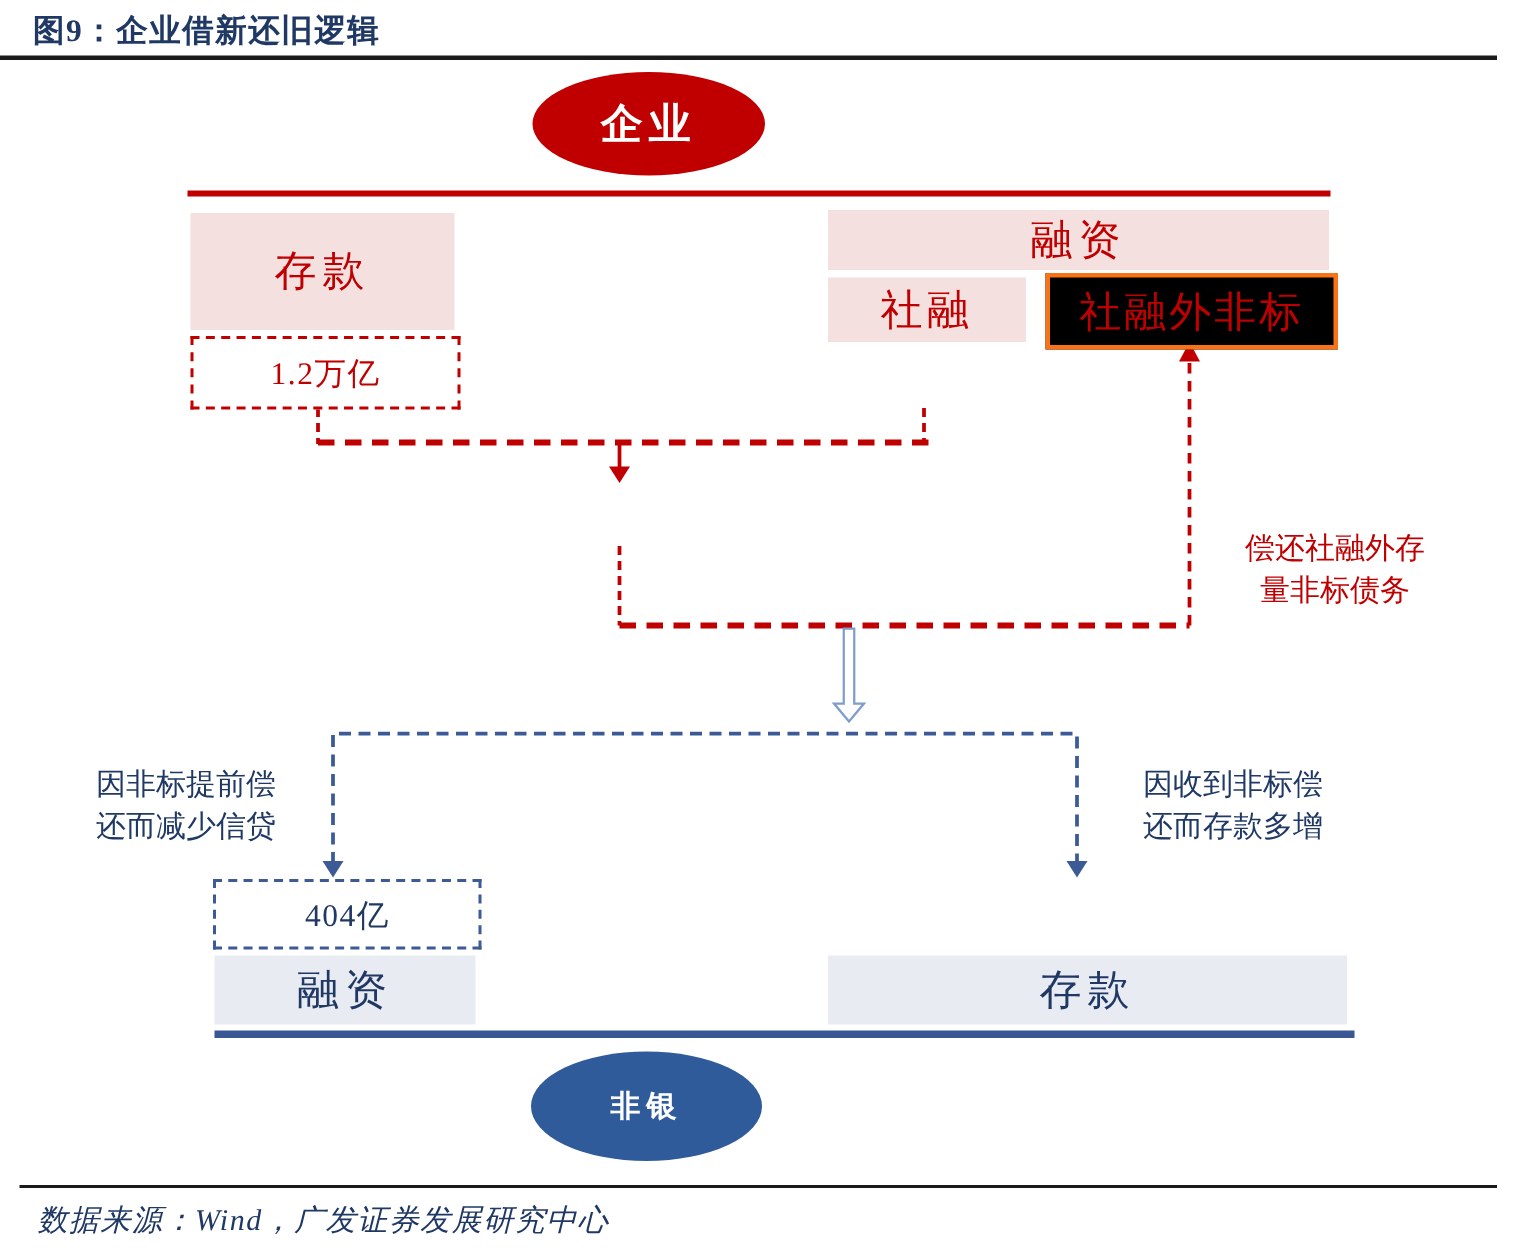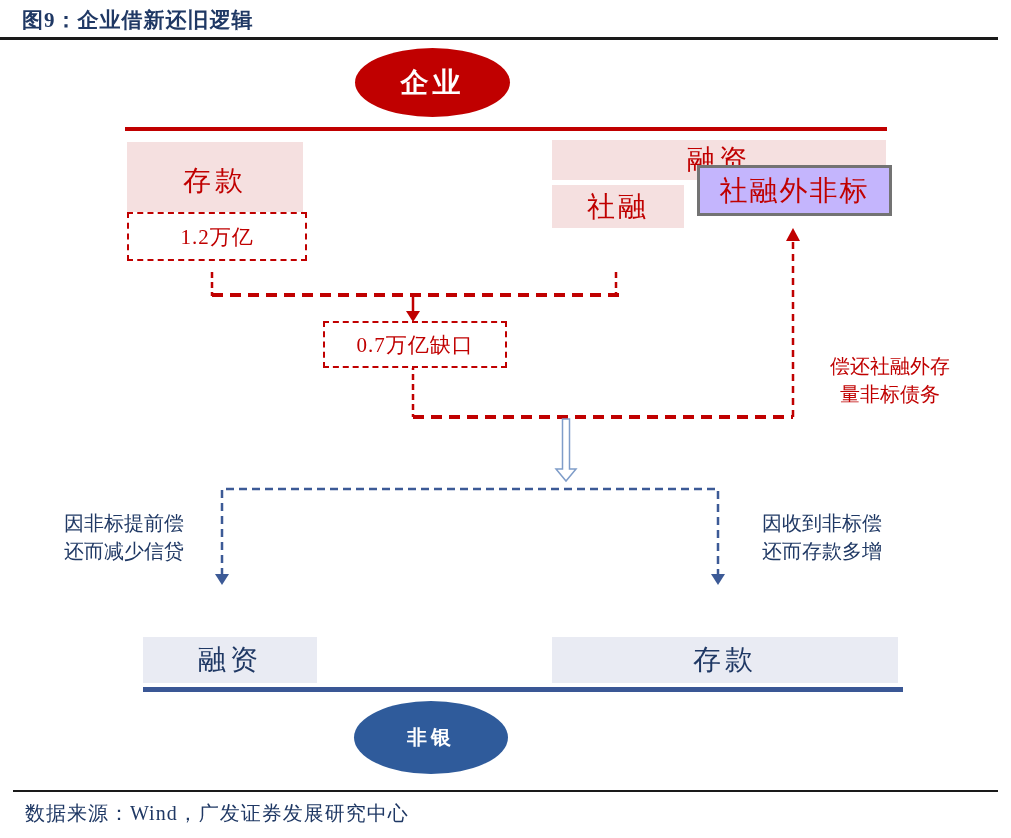--- a/index.html
+++ b/index.html
@@ -60,55 +60,55 @@
 
   <div class="abs pink-fill center box label red-text" style="left:127px;top:142px;width:176px;height:78px;letter-spacing:4px;">
     <span>存款</span>
   </div>
   <div class="abs pink-fill center box label red-text" style="left:552px;top:140px;width:334px;height:40px;letter-spacing:4px;">
     <span>融资</span>
   </div>
   <div class="abs pink-fill center box label red-text" style="left:552px;top:185px;width:132px;height:43px;letter-spacing:3px;">
     <span>社融</span>
   </div>
-  <div class="abs center box label red-text" style="left:697px;top:165px;width:189px;height:45px;background:#c4b5fd;border:3px solid #737373;letter-spacing:2px;">
+  <div class="abs center box label red-text" style="left:697px;top:182px;width:189px;height:45px;background:#000000;border:3px solid #f97316;letter-spacing:2px;">
     <span>社融外非标</span>
   </div>
 
-  <div class="abs dash-red center box value red-text" style="left:127px;top:212px;width:176px;height:45px;">
+  <div class="abs dash-red center box value red-text" style="left:127px;top:224px;width:176px;height:45px;">
     <span>1.2万亿</span>
   </div>
 
-  <div class="abs dash-red center box value red-text" style="left:323px;top:321px;width:180px;height:43px;">
-    <span>0.7万亿缺口</span>
-  </div>
 
   <div class="abs note navy-text box" style="left:40px;top:509px;width:168px;">
     <span>因非标提前偿</span><br>
     <span>还而减少信贷</span>
   </div>
 
   <div class="abs note red-text box" style="left:800px;top:352px;width:180px;">
     <span>偿还社融外存</span><br>
     <span>量非标债务</span>
   </div>
   <div class="abs note navy-text box" style="left:736px;top:509px;width:172px;">
     <span>因收到非标偿</span><br>
     <span>还而存款多增</span>
   </div>
 
+  <div class="abs dash-blue center box value navy-text" style="left:142px;top:586px;width:175px;height:43px;">
+    <span>404亿</span>
+  </div>
 
   <div class="abs gray-fill center box label navy-text" style="left:143px;top:637px;width:174px;height:46px;letter-spacing:4px;">
     <span>融资</span>
   </div>
   <div class="abs gray-fill center box label navy-text" style="left:552px;top:637px;width:346px;height:46px;letter-spacing:4px;">
     <span>存款</span>
   </div>
 
   <div class="abs box" style="left:143px;top:687px;width:760px;height:5px;background:#3A5795;"></div>
   <div class="abs ellipse center box" style="left:354px;top:701px;width:154px;height:73px;background:#2F5B9B;font-size:20px;letter-spacing:4px;">
     <span>非银</span>
   </div>
 
   <div class="abs rule" style="left:13px;top:790px;width:985px;height:2px;"></div>
-  <div id="source" class="abs" style="left:25px;top:800px;">数据来源：Wind，广发证券发展研究中心</div>
+  <div id="source" class="abs" style="left:25px;top:800px;font-style:italic;">数据来源：Wind，广发证券发展研究中心</div>
 
 </div>
 
 </body></html>

